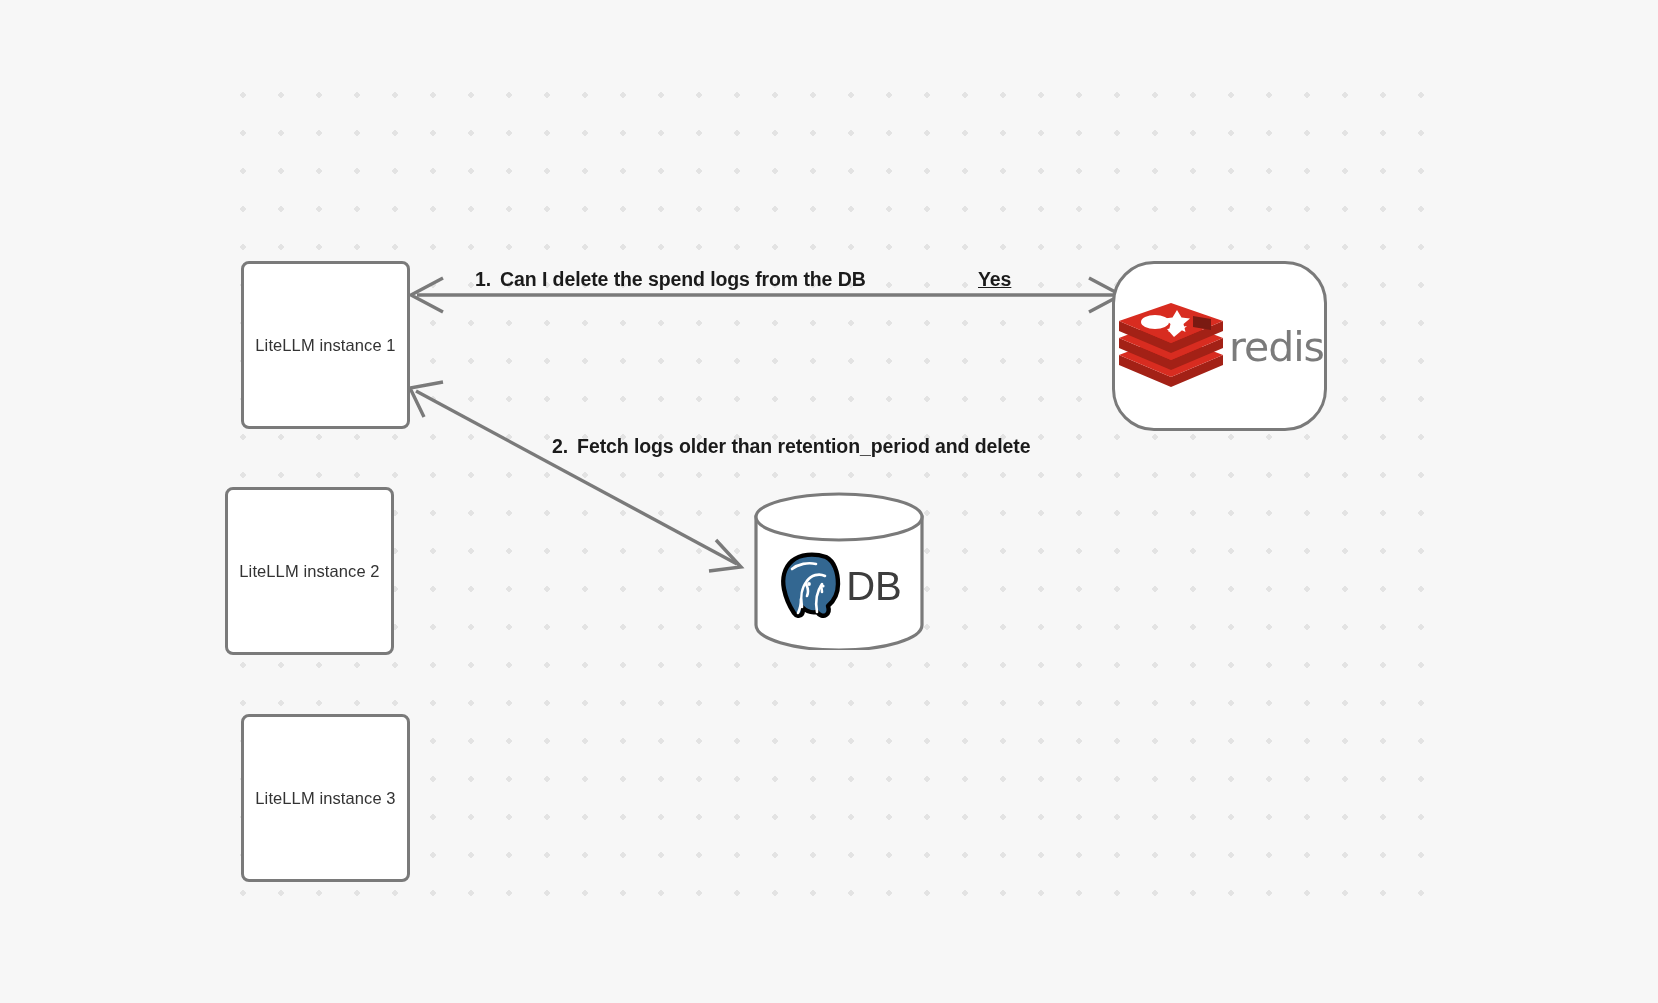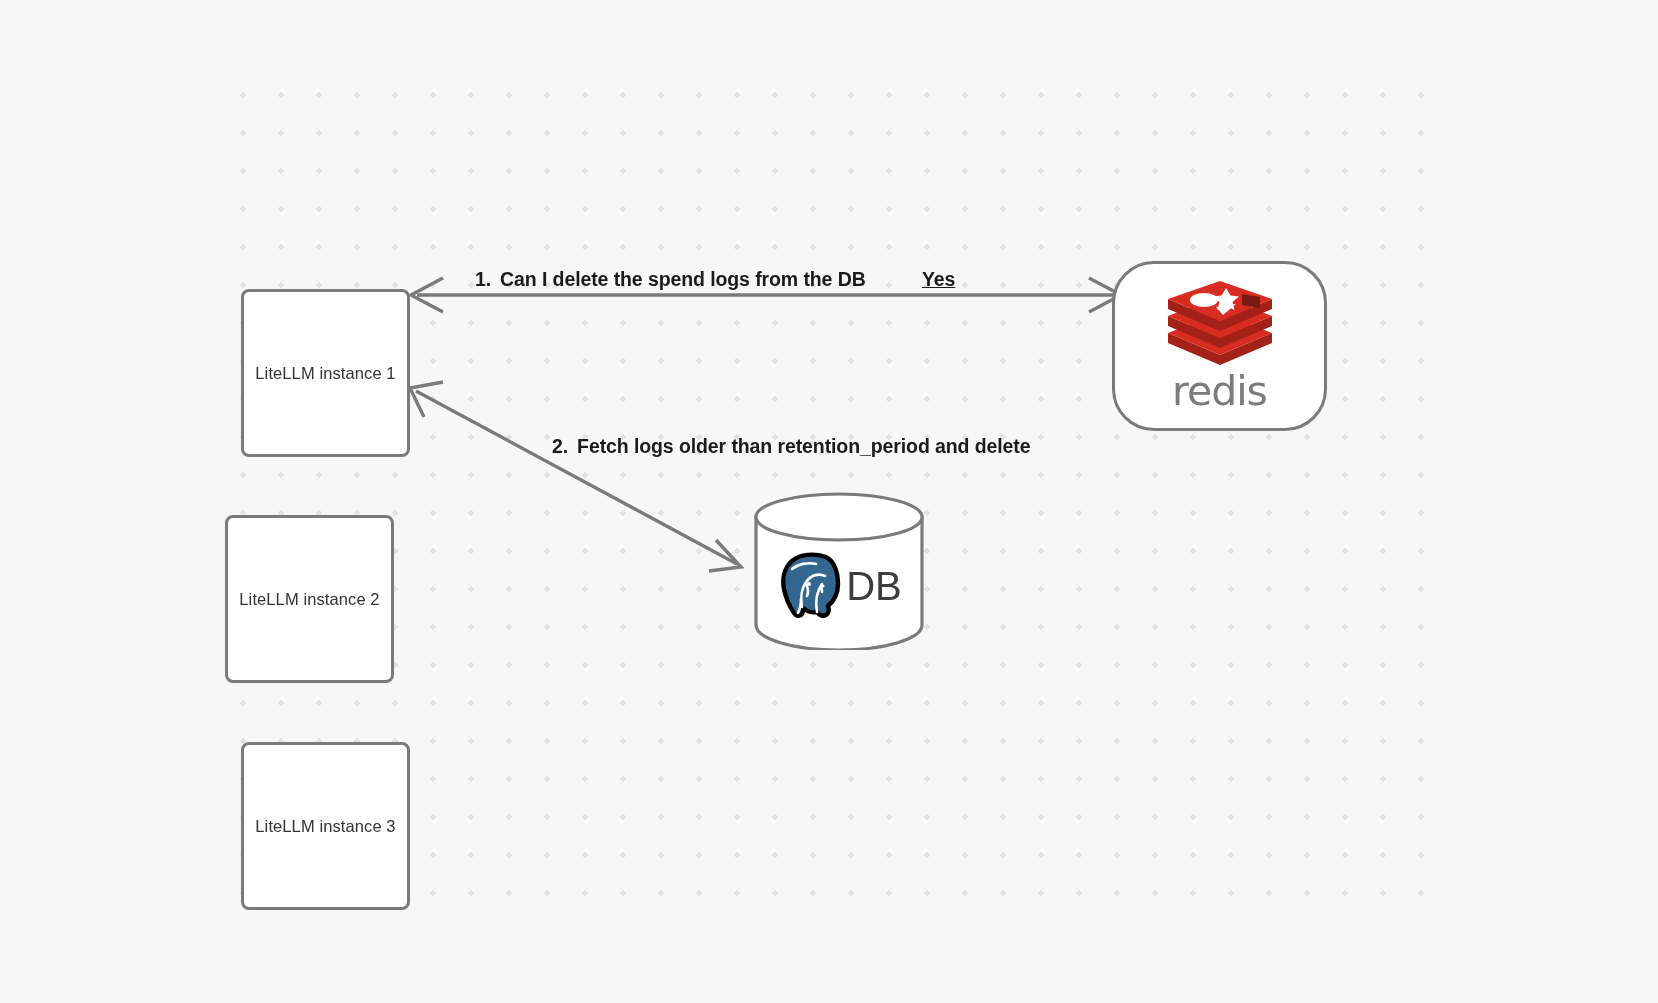--- a/index.html
+++ b/index.html
@@ -40,21 +40,20 @@
   
   .node {
     position: absolute;
     box-sizing: border-box;
     background: #ffffff;
     border: 3px solid #7a7a7a;
     border-radius: 8px;
     display: flex;
     align-items: center;
     justify-content: center;
-    margin-top: 28px;
   }
   .node-label {
     font-size: 16.5px;
     color: #333333;
     font-family: "Liberation Sans", sans-serif;
     letter-spacing: 0.1px;
     white-space: nowrap;
   }
 
   #node-instance-1 { left: 241px; top: 261px; width: 169px; height: 168px; }
@@ -72,21 +71,21 @@
     background: #ffffff;
     border: 3px solid #7a7a7a;
     border-radius: 42px;
     display: flex;
     flex-direction: column;
     align-items: center;
     justify-content: center;
   }
   .redis-logo-wrap {
     display: flex;
-    flex-direction: column;
+    flex-direction: row;
     align-items: center;
     justify-content: center;
     gap: 2px;
   }
   .redis-mark { display: block; }
   .redis-wordmark {
     font-size: 41px;
     font-weight: 400;
     color: #7b7b7b;
     font-family: "DejaVu Sans", sans-serif;
@@ -133,21 +132,21 @@
     position: absolute;
     font-family: "Liberation Sans", sans-serif;
     font-weight: bold;
     color: #1b1b1b;
     white-space: nowrap;
     font-size: 19.5px;
     letter-spacing: -0.1px;
   }
   #label-step-1 { left: 475px; top: 268px; }
   #label-step-1 .step-num { margin-right: 9px; }
-  #label-answer { left: 922px; top: 268px; text-decoration: underline; }
+  #label-answer { left: 978px; top: 268px; text-decoration: underline; }
   #label-step-2 { left: 552px; top: 435px; }
   #label-step-2 .step-num { margin-right: 9px; }
 
   svg.edges {
     position: absolute;
     left: 0; top: 0;
     width: 1658px;
     height: 1003px;
     overflow: visible;
     pointer-events: none;

